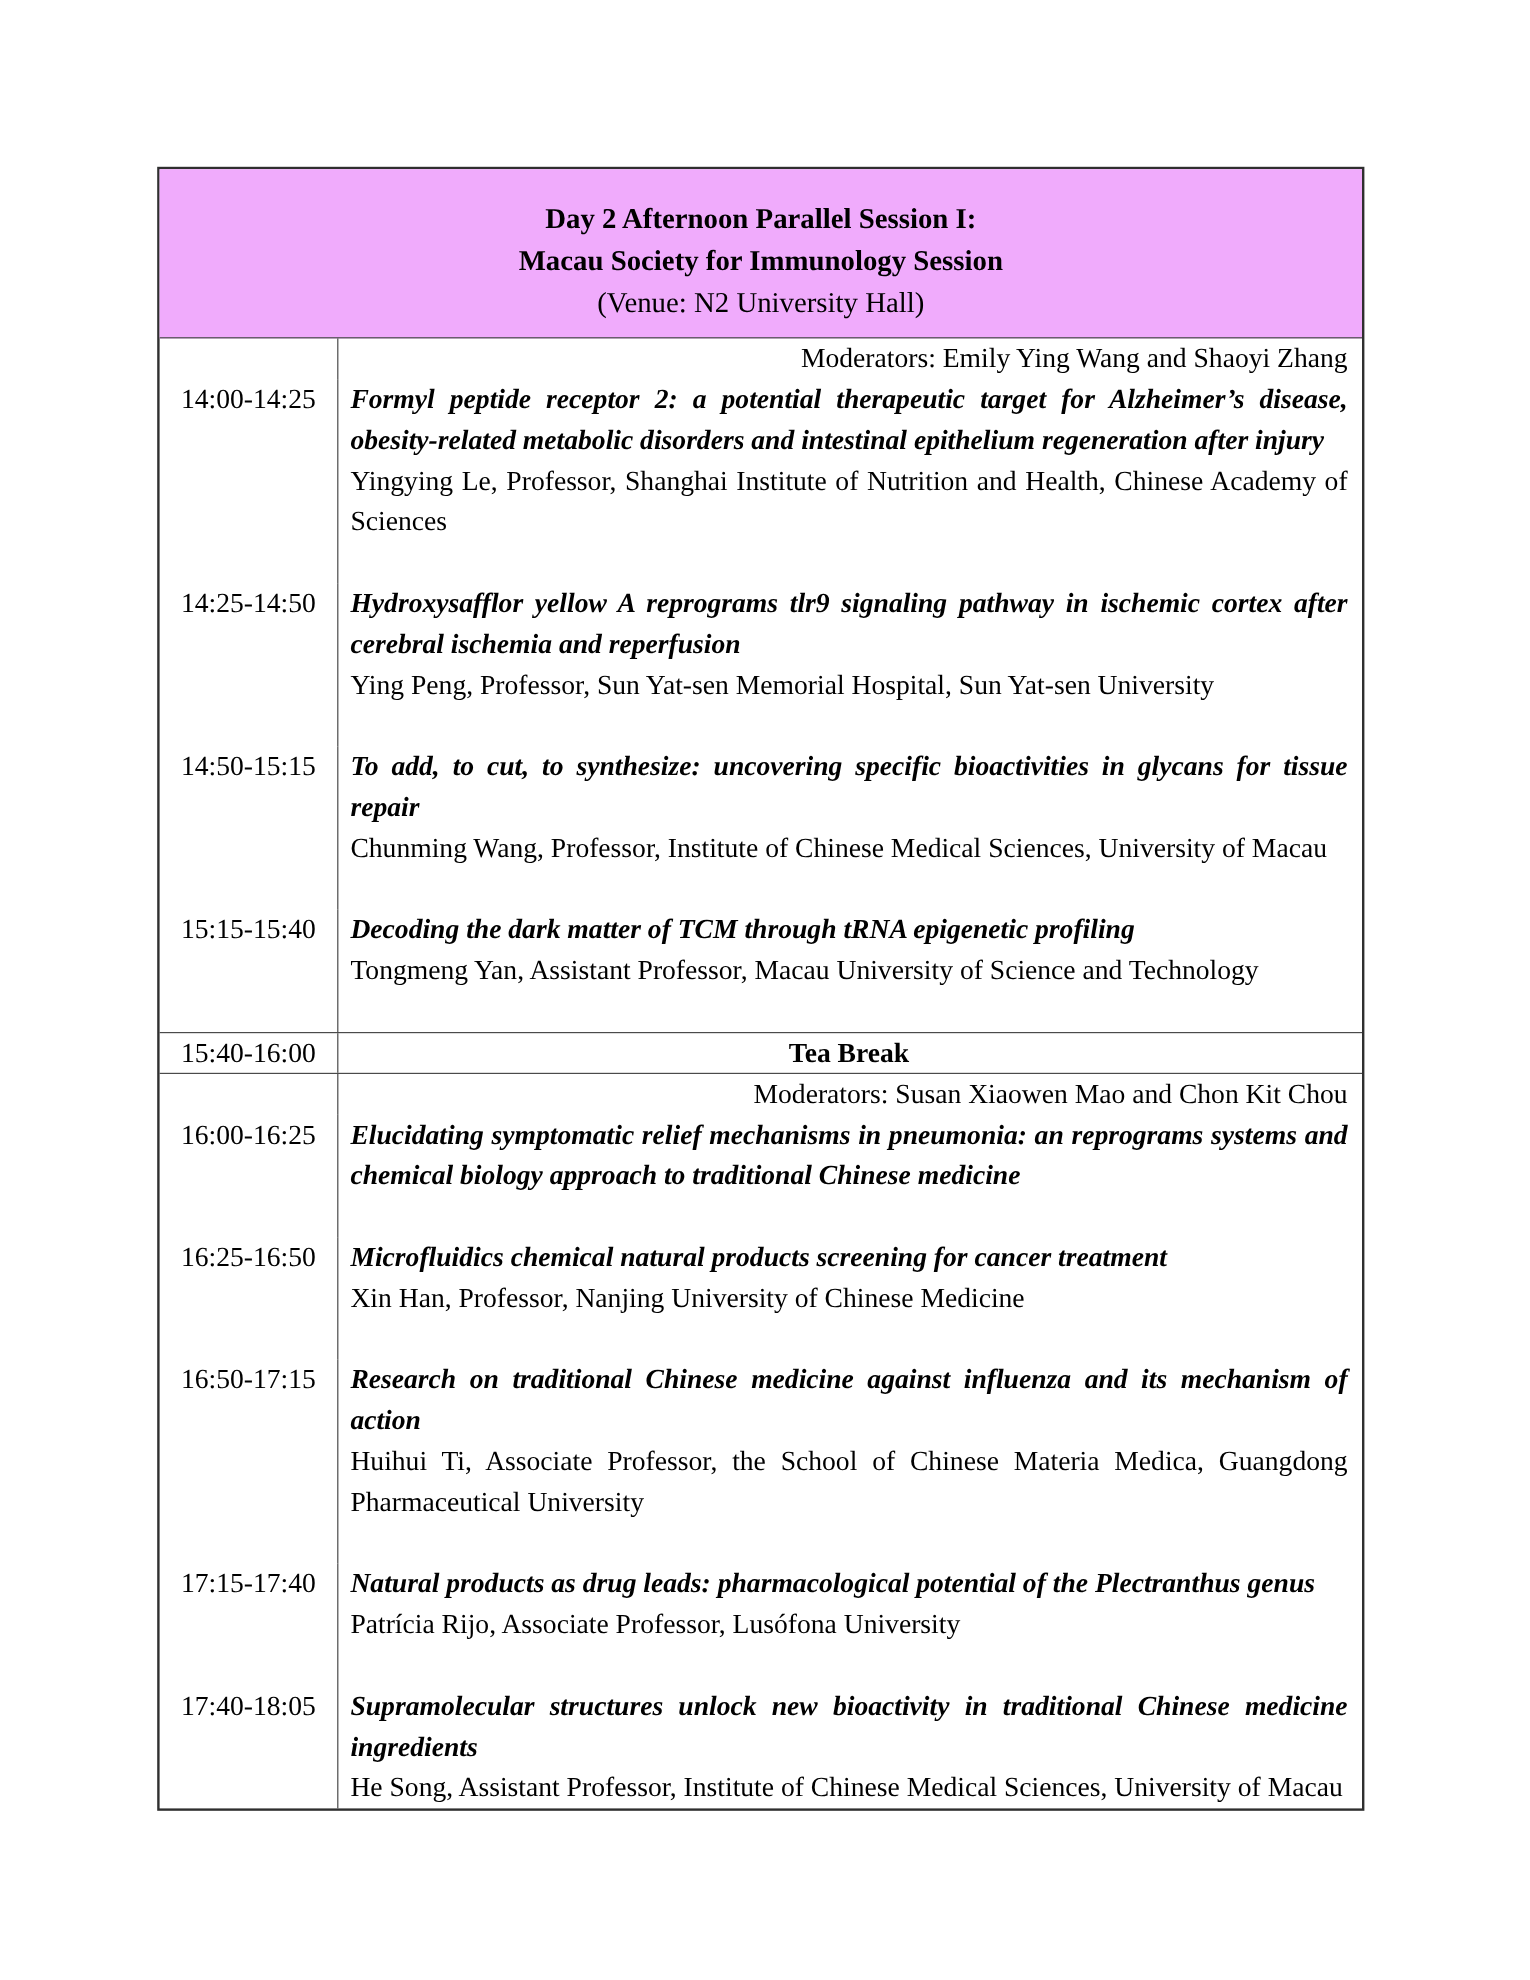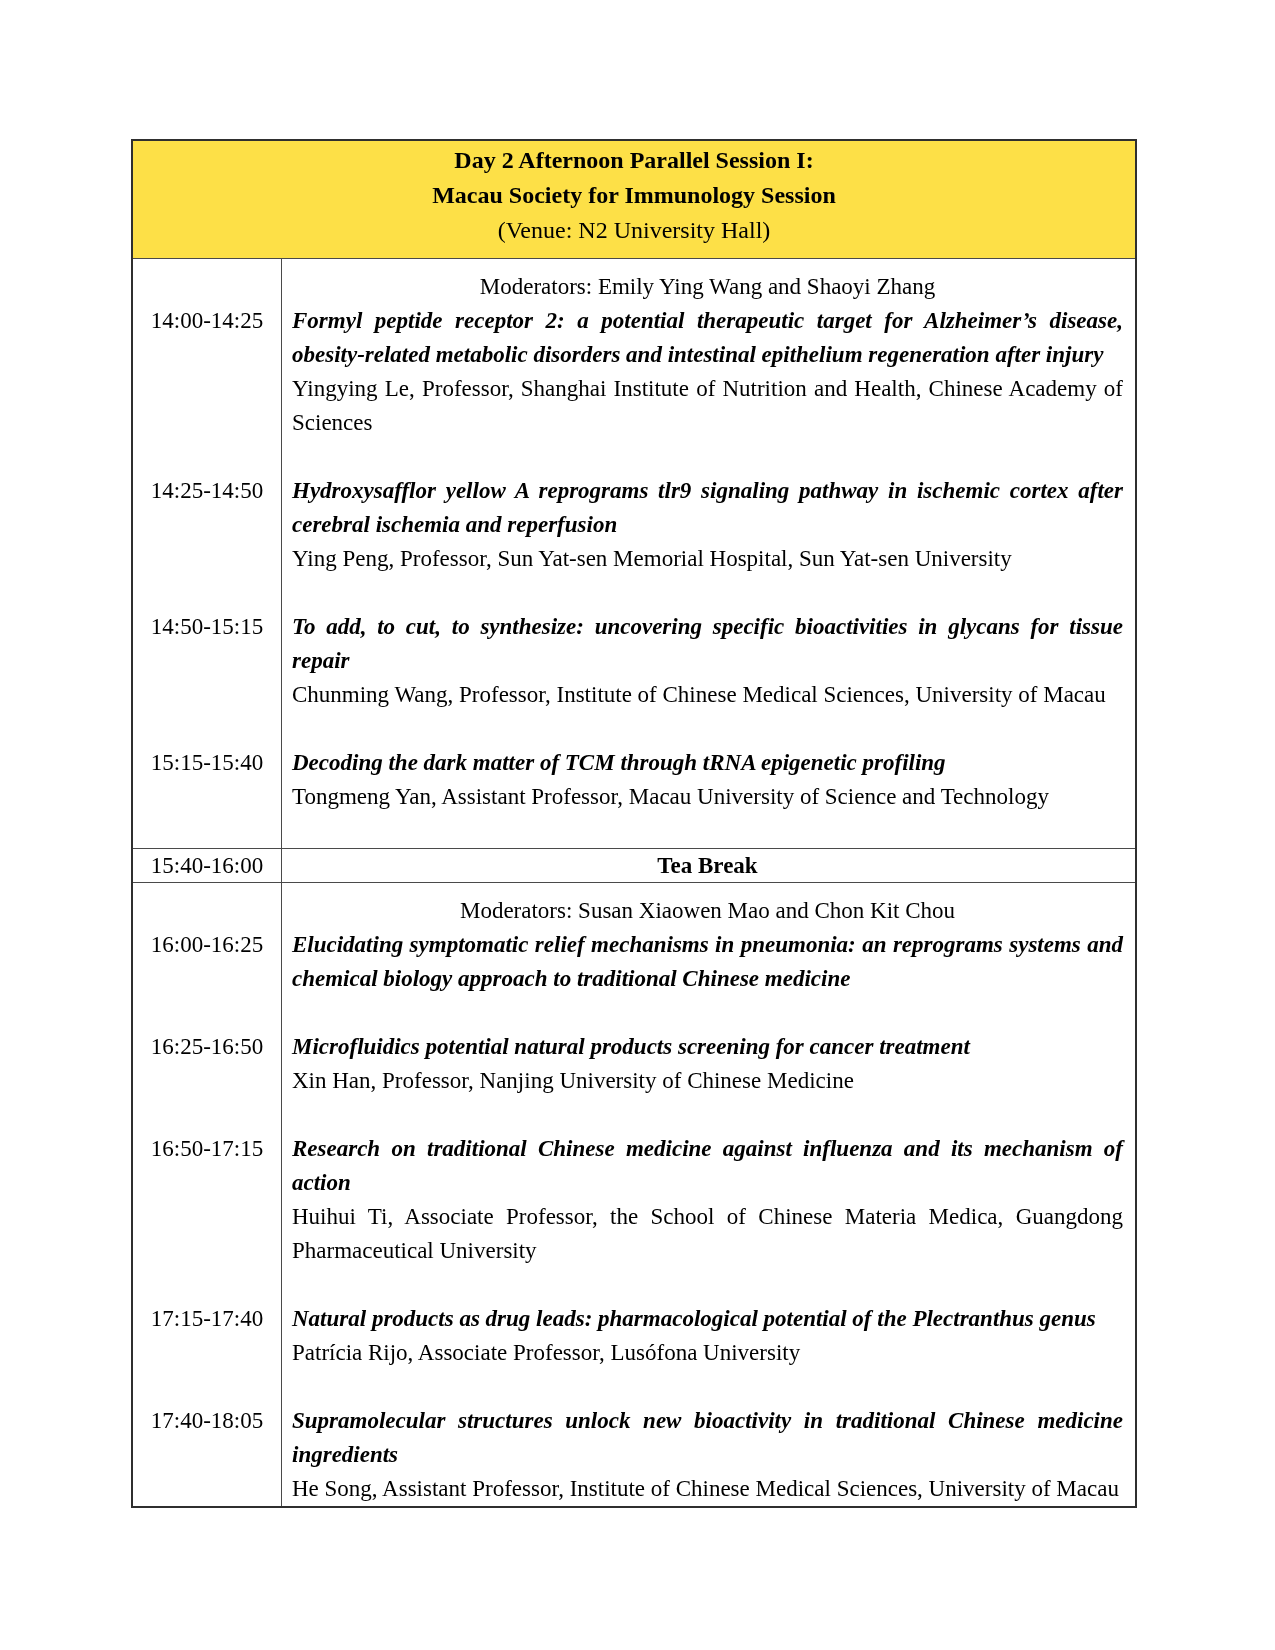--- a/index.html
+++ b/index.html
@@ -17,24 +17,24 @@
   }
   .schedule-table {
     position: absolute;
     left: 131px;
     top: 139px;
     width: 1002px;
     border: 2px solid #2f2f2f;
   }
   
   .table-header {
-    background: #fde047;
+    background: #f0abfc;
     border-bottom: 1.5px solid #4a4a4a;
     text-align: center;
-    padding: 2px 0 10px 0;
+    padding: 25px 0 10px 0;
   }
   .table-header .hline {
     font-size: 24px;
     line-height: 35px;
   }
   .table-header .bold { font-weight: bold; }
   
   .row {
     display: flex;
     align-items: stretch;
@@ -47,22 +47,21 @@
     font-size: 23px;
     line-height: 34px;
   }
   .ccell {
     flex: 1 1 auto;
     padding: 0 12px 0 10px;
     font-size: 23px;
     line-height: 34px;
   }
   .mod {
-    text-align: center;
-    margin-top: 11px;
+    text-align: right;
   }
   .ccell p {
     margin: 0;
   }
   .talk-title {
     font-weight: bold;
     font-style: italic;
     text-align: justify;
   }
   .talk-speaker {
@@ -148,21 +147,21 @@
       <div class="row">
         <div class="tcell">16:00-16:25</div>
         <div class="ccell gap-after">
           <p class="talk-title">Elucidating symptomatic relief mechanisms in pneumonia: an reprograms systems and chemical biology approach to traditional Chinese medicine</p>
         </div>
       </div>
 
       <div class="row">
         <div class="tcell">16:25-16:50</div>
         <div class="ccell gap-after">
-          <p class="talk-title">Microfluidics potential natural products screening for cancer treatment</p>
+          <p class="talk-title">Microfluidics chemical natural products screening for cancer treatment</p>
           <p class="talk-speaker">Xin Han, Professor, Nanjing University of Chinese Medicine</p>
         </div>
       </div>
 
       <div class="row">
         <div class="tcell">16:50-17:15</div>
         <div class="ccell gap-after">
           <p class="talk-title">Research on traditional Chinese medicine against influenza and its mechanism of action</p>
           <p class="talk-speaker">Huihui Ti, Associate Professor, the School of Chinese Materia Medica, Guangdong Pharmaceutical University</p>
         </div>

